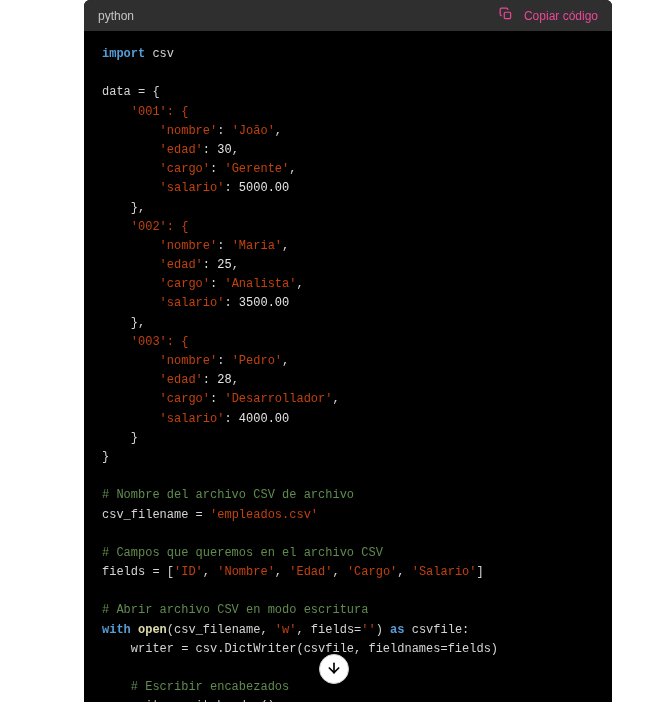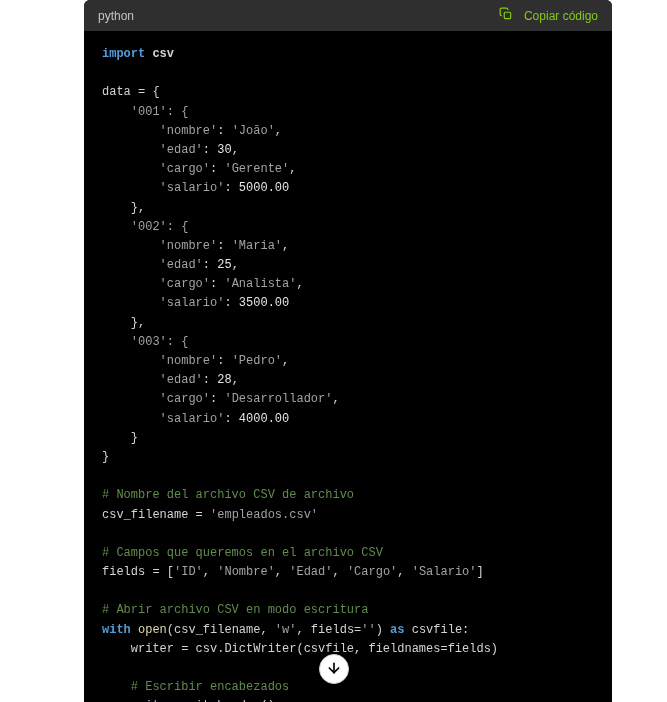--- a/index.html
+++ b/index.html
@@ -36,21 +36,21 @@
       color: #c5c5c5;
     }
     .lang-label {
       color: #c5c5c5;
     }
     .copy-btn {
       display: flex;
       align-items: center;
       gap: 11px;
       cursor: pointer;
-      color: #84cc16;
+      color: #ec4899;
       background: none;
       border: none;
       font-size: 12px;
       font-family: inherit;
     }
     .copy-btn svg {
       width: 14px;
       height: 14px;
     }
     .code-body {
@@ -58,25 +58,25 @@
       font-size: 12px;
       line-height: 1.6;
       color: #d4d4d4;
       overflow: auto;
     }
     pre {
       white-space: pre;
       font-family: Consolas, Monaco, 'Courier New', monospace;
     }
     .kw { color: #569cd6; font-weight: bold; }
-    .mod { color: #d4d4d4; font-weight: bold; }
-    .str { color: #a3a3a3; }
+    .mod { color: #d4d4d4; font-weight: normal; }
+    .str { color: #c2410c; }
     .num { color: #e5e5e5; }
     .com { color: #608b4e; }
-    .fn { color: #dcdcaa; }
+    .fn { color: #dcdcaa; font-weight: bold; }
     .scroll-down-btn {
       position: absolute;
       bottom: 18px;
       left: 50%;
       transform: translateX(-50%);
       width: 30px;
       height: 30px;
       border-radius: 50%;
       background: #ffffff;
       display: flex;

